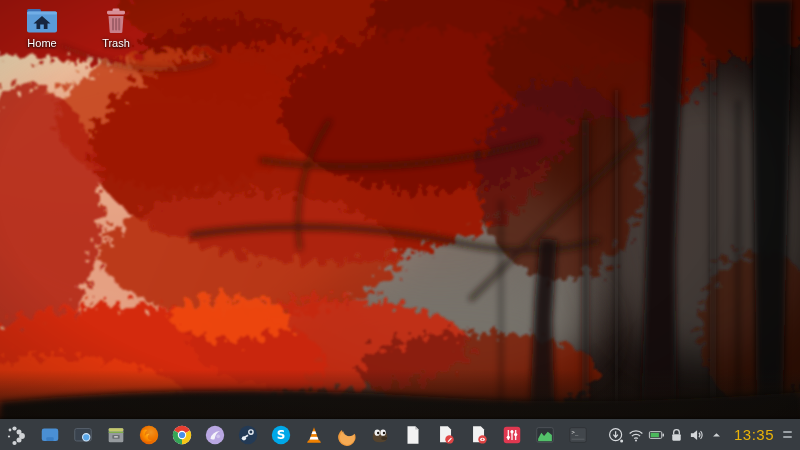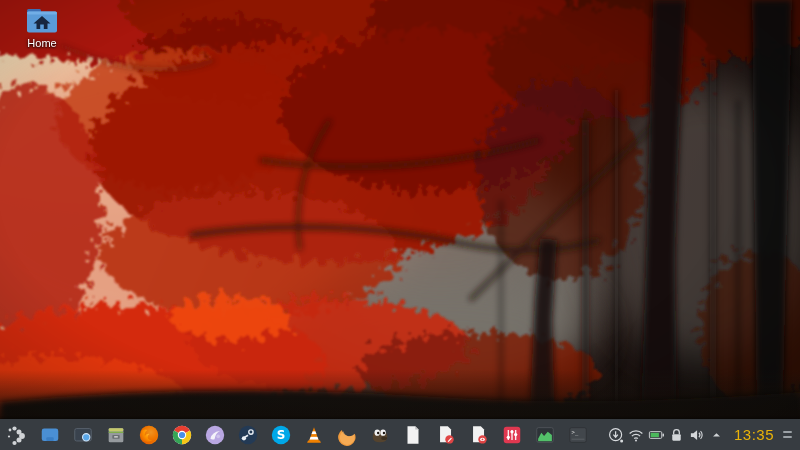--- a/index.html
+++ b/index.html
@@ -117,20 +117,31 @@
     <svg width="34" height="28" viewBox="0 0 34 28">
       <rect x="2" y="2" width="14" height="6" rx="1.5" fill="#3d6fb4"></rect>
       <rect x="2" y="4.5" width="30" height="21" rx="2" fill="#5b9bd8"></rect>
       <rect x="2" y="4.5" width="30" height="3" rx="1.5" fill="#72aee6"></rect>
       <path d="M17 9 L8.5 16.5 H11.5 V22 H22.5 V16.5 H25.5 Z" fill="#17263f"></path>
       <rect x="15.2" y="17.5" width="3.6" height="4.5" fill="#5b9bd8"></rect>
     </svg>
     <span class="lbl">Home</span>
   </div>
 
+  <div class="desk-icon" id="icon-trash">
+    <svg width="30" height="28" viewBox="0 0 30 28">
+      <rect x="11.5" y="1.5" width="7" height="3" rx="1.2" fill="#db98a0"></rect>
+      <rect x="6" y="3.8" width="18" height="3.6" rx="1.4" fill="#d88f98"></rect>
+      <path d="M7.5 9 H22.5 L21.3 25 Q21.2 26 20.2 26 H9.8 Q8.8 26 8.7 25 Z" fill="#c97f89"></path>
+      <rect x="11" y="11" width="2" height="12.5" rx="1" fill="#a05f69"></rect>
+      <rect x="14.1" y="11" width="2" height="12.5" rx="1" fill="#a05f69"></rect>
+      <rect x="17.2" y="11" width="2" height="12.5" rx="1" fill="#a05f69"></rect>
+    </svg>
+    <span class="lbl">Trash</span>
+  </div>
 
   <div class="panel">
 
     <div class="papp">
       <svg width="22" height="22" viewBox="0 0 22 22" fill="#d0d3d6">
         <circle cx="4" cy="6" r="1.4"></circle>
           <circle cx="3" cy="12.5" r="1.1"></circle>
         <circle cx="8.5" cy="4.5" r="2.1"></circle>
           <circle cx="13" cy="8" r="2.5"></circle>
         <circle cx="16" cy="12" r="2.9"></circle>

